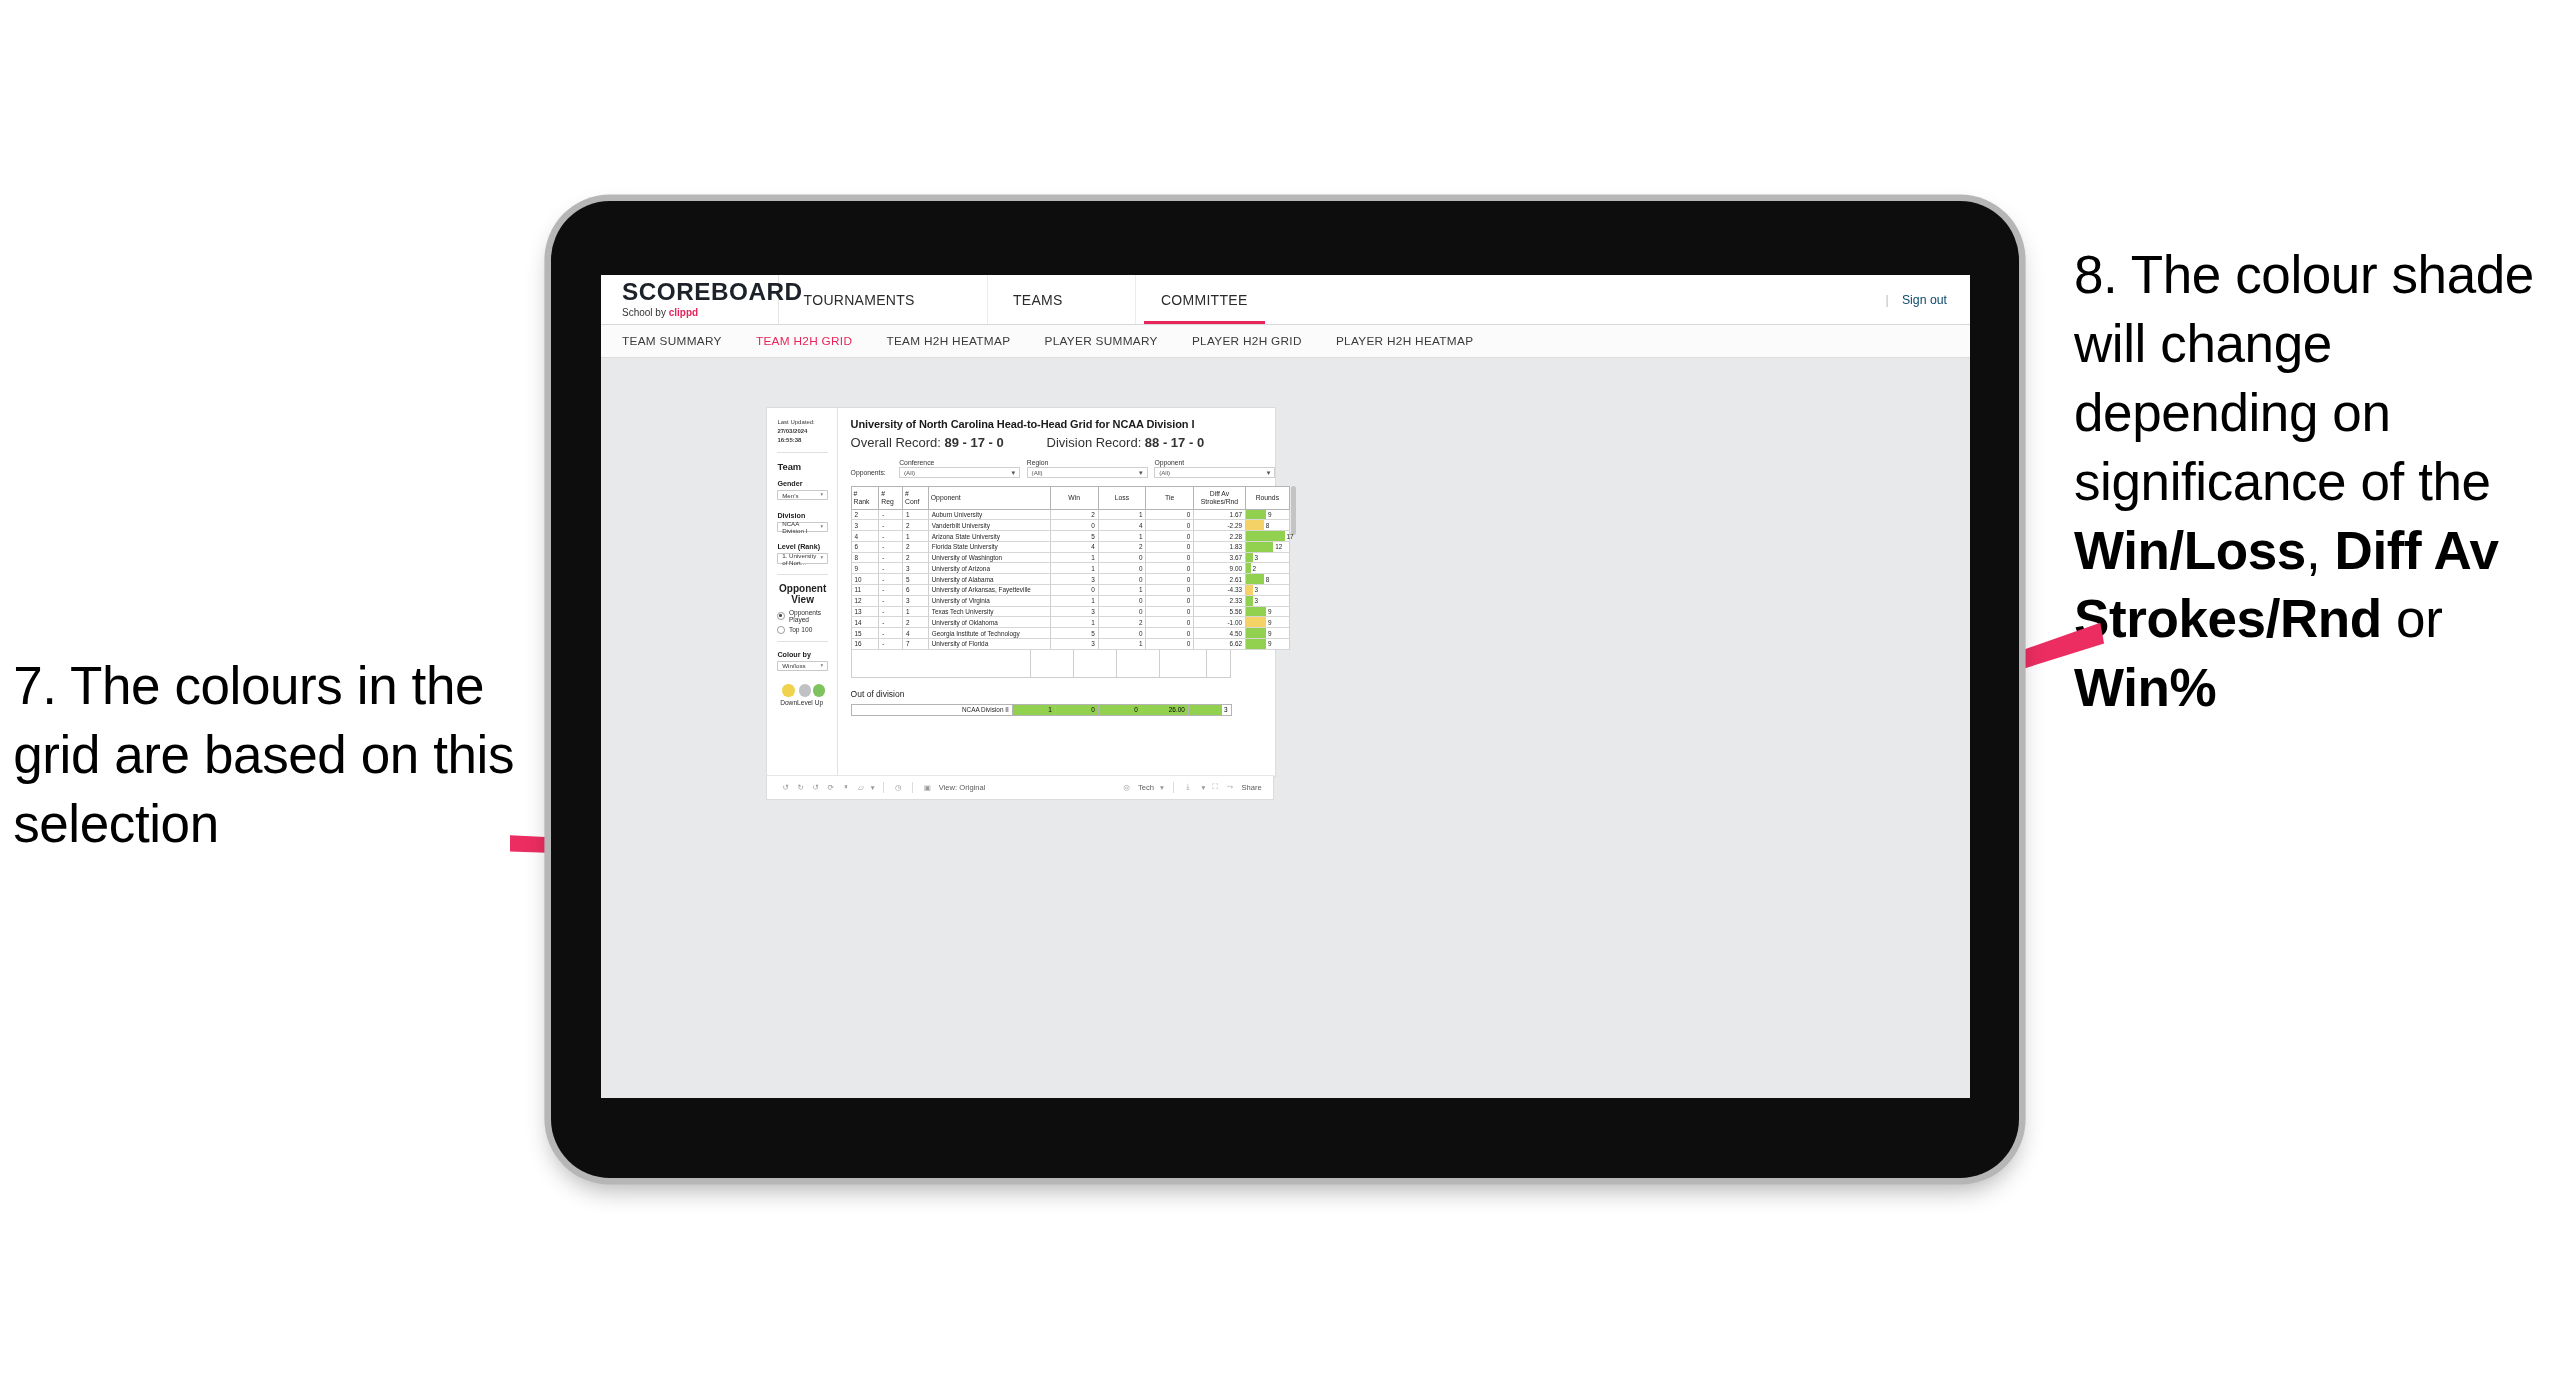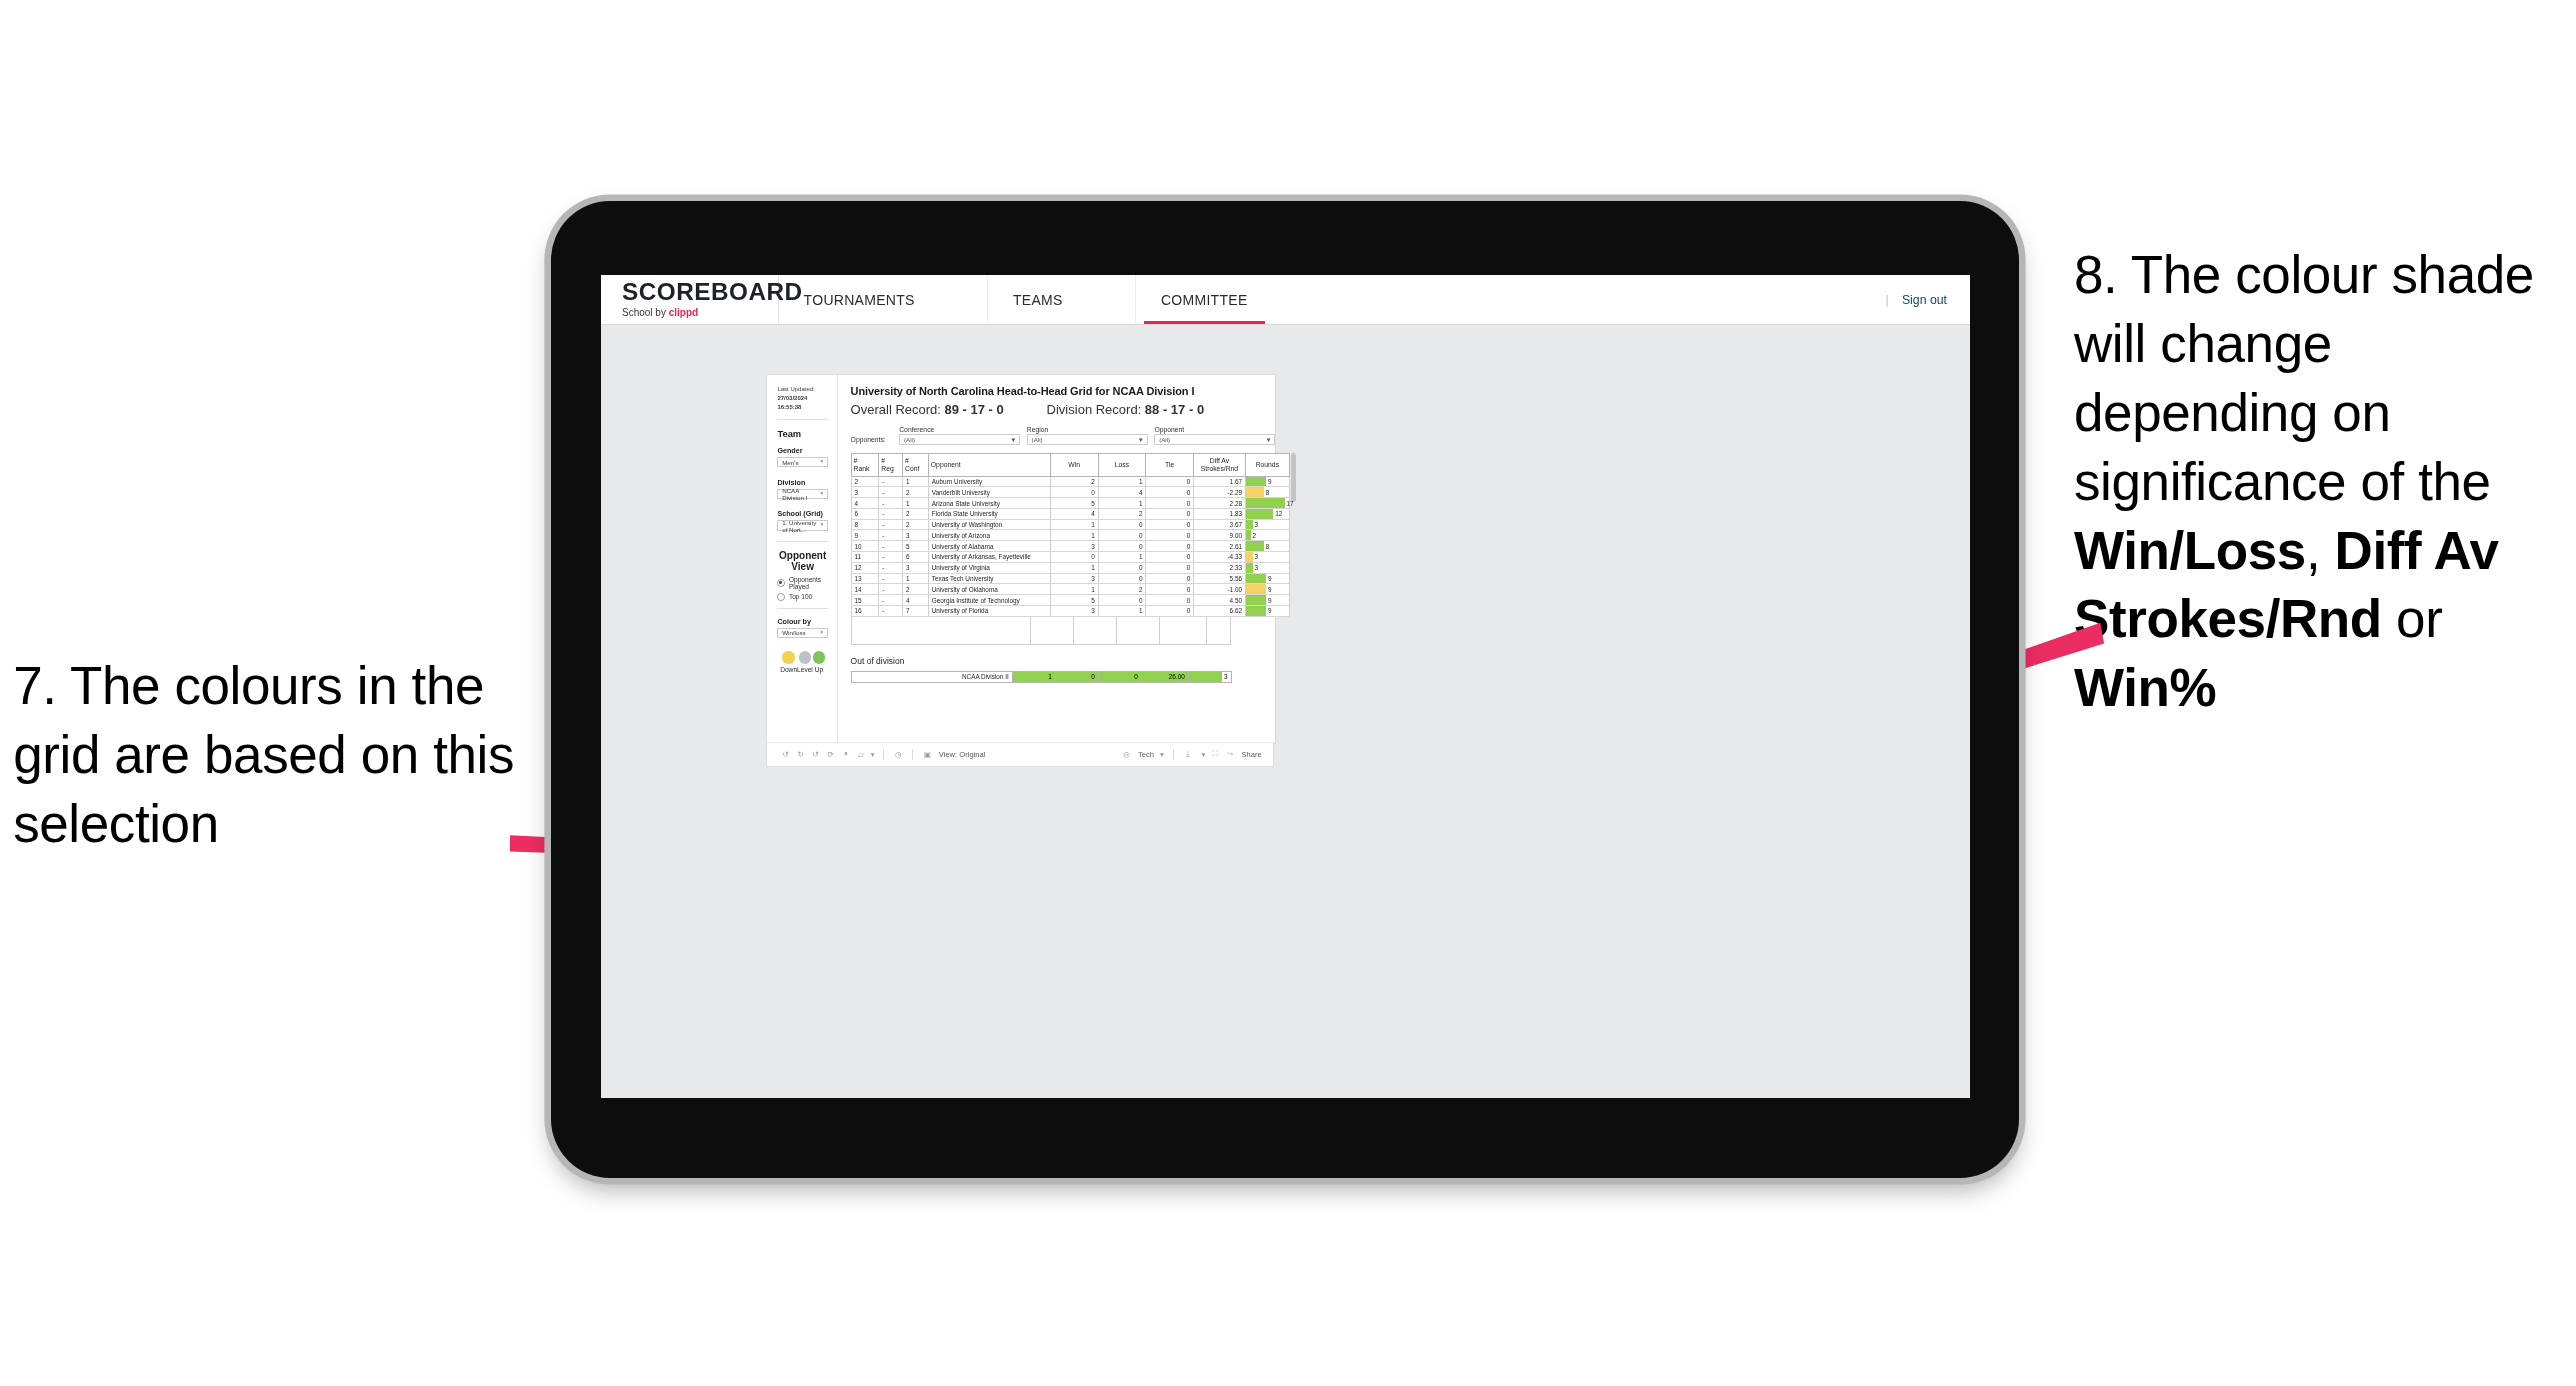--- a/index.html
+++ b/index.html
@@ -173,20 +173,28 @@
         <div class="topnav-item">TOURNAMENTS</div>
         <div class="topnav-item">TEAMS</div>
         <div class="topnav-item active">COMMITTEE</div>
       </div>
       <div class="signout">
         <span class="bar">|</span>
         <a>Sign out</a>
       </div>
     </div>
 
+    <div id="subnav">
+      <div class="subnav-item">TEAM SUMMARY</div>
+      <div class="subnav-item active">TEAM H2H GRID</div>
+      <div class="subnav-item">TEAM H2H HEATMAP</div>
+      <div class="subnav-item">PLAYER SUMMARY</div>
+      <div class="subnav-item">PLAYER H2H GRID</div>
+      <div class="subnav-item">PLAYER H2H HEATMAP</div>
+    </div>
 
     <div id="canvas">
 
       <div id="viz">
 
         <div id="viz-side">
           <div class="lastupd"><span>Last Updated: </span><b>27/03/2024 16:55:38</b></div>
           <div class="hr"></div>
 
           <div class="sect-title">Team</div>
@@ -196,21 +204,21 @@
             <span>Men's</span>
             <span class="caret">▼</span>
           </div>
 
           <div class="fld-label">Division</div>
           <div class="select">
             <span>NCAA Division I</span>
             <span class="caret">▼</span>
           </div>
 
-          <div class="fld-label">School (Grid)</div>
+          <div class="fld-label">Level (Rank)</div>
           <div class="select">
             <span>1. University of Nort...</span>
             <span class="caret">▼</span>
           </div>
 
           <div class="hr"></div>
 
           <div class="sect-title center">Opponent View</div>
           <div class="radio-row">
             <span class="radio on"></span>

